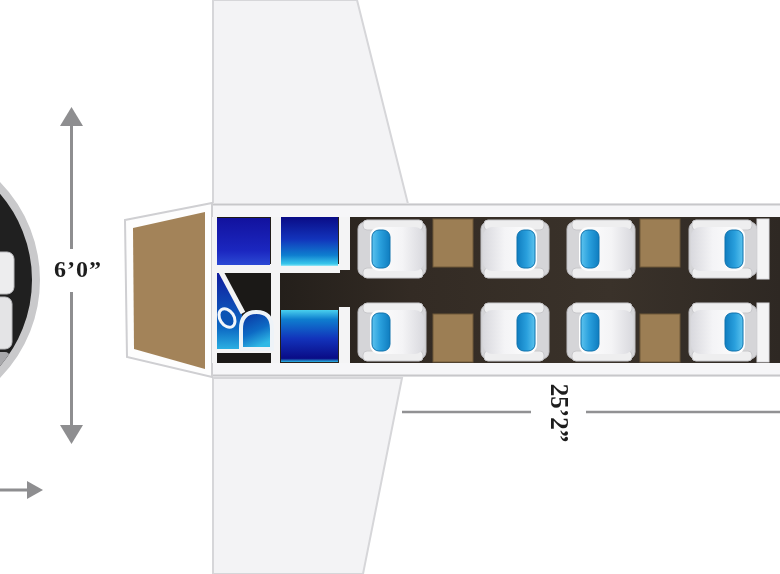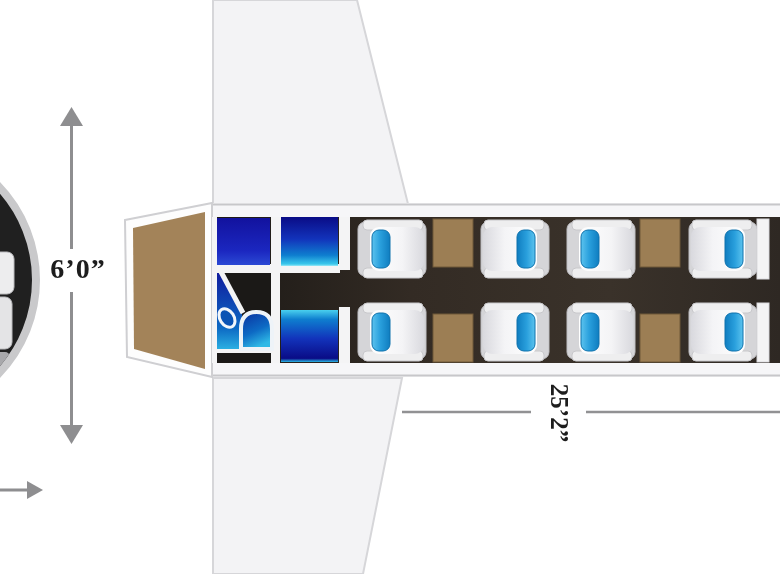--- a/index.html
+++ b/index.html
@@ -5,21 +5,21 @@
   html,body { margin:0; padding:0; background:#ffffff; }
   #stage {
     position:relative; width:780px; height:574px; overflow:hidden;
     background:#ffffff; font-family:"Liberation Serif", serif;
   }
   #base-svg { position:absolute; left:0; top:0; }
   .dim-label {
     position:absolute; font-family:"Liberation Serif", serif;
     font-weight:700; color:#1d1d1d; text-align:center; white-space:nowrap;
   }
-  #height-label { left:42px; top:252px; width:72px; height:36px; font-size:28px; line-height:34px; letter-spacing:1px; }
+  #height-label { left:42px; top:252px; width:72px; height:36px; font-size:24px; line-height:34px; letter-spacing:1px; }
   #length-label { left:527px; top:398px; width:62px; height:30px; font-size:25px; line-height:28px; transform:rotate(90deg); }
 </style>
 </head>
 <body>
 
 <div id="stage">
 
 <svg id="base-svg" width="780" height="574" viewBox="0 0 780 574">
   <defs>
     <linearGradient id="gFloor" x1="0" y1="0" x2="1" y2="0">

